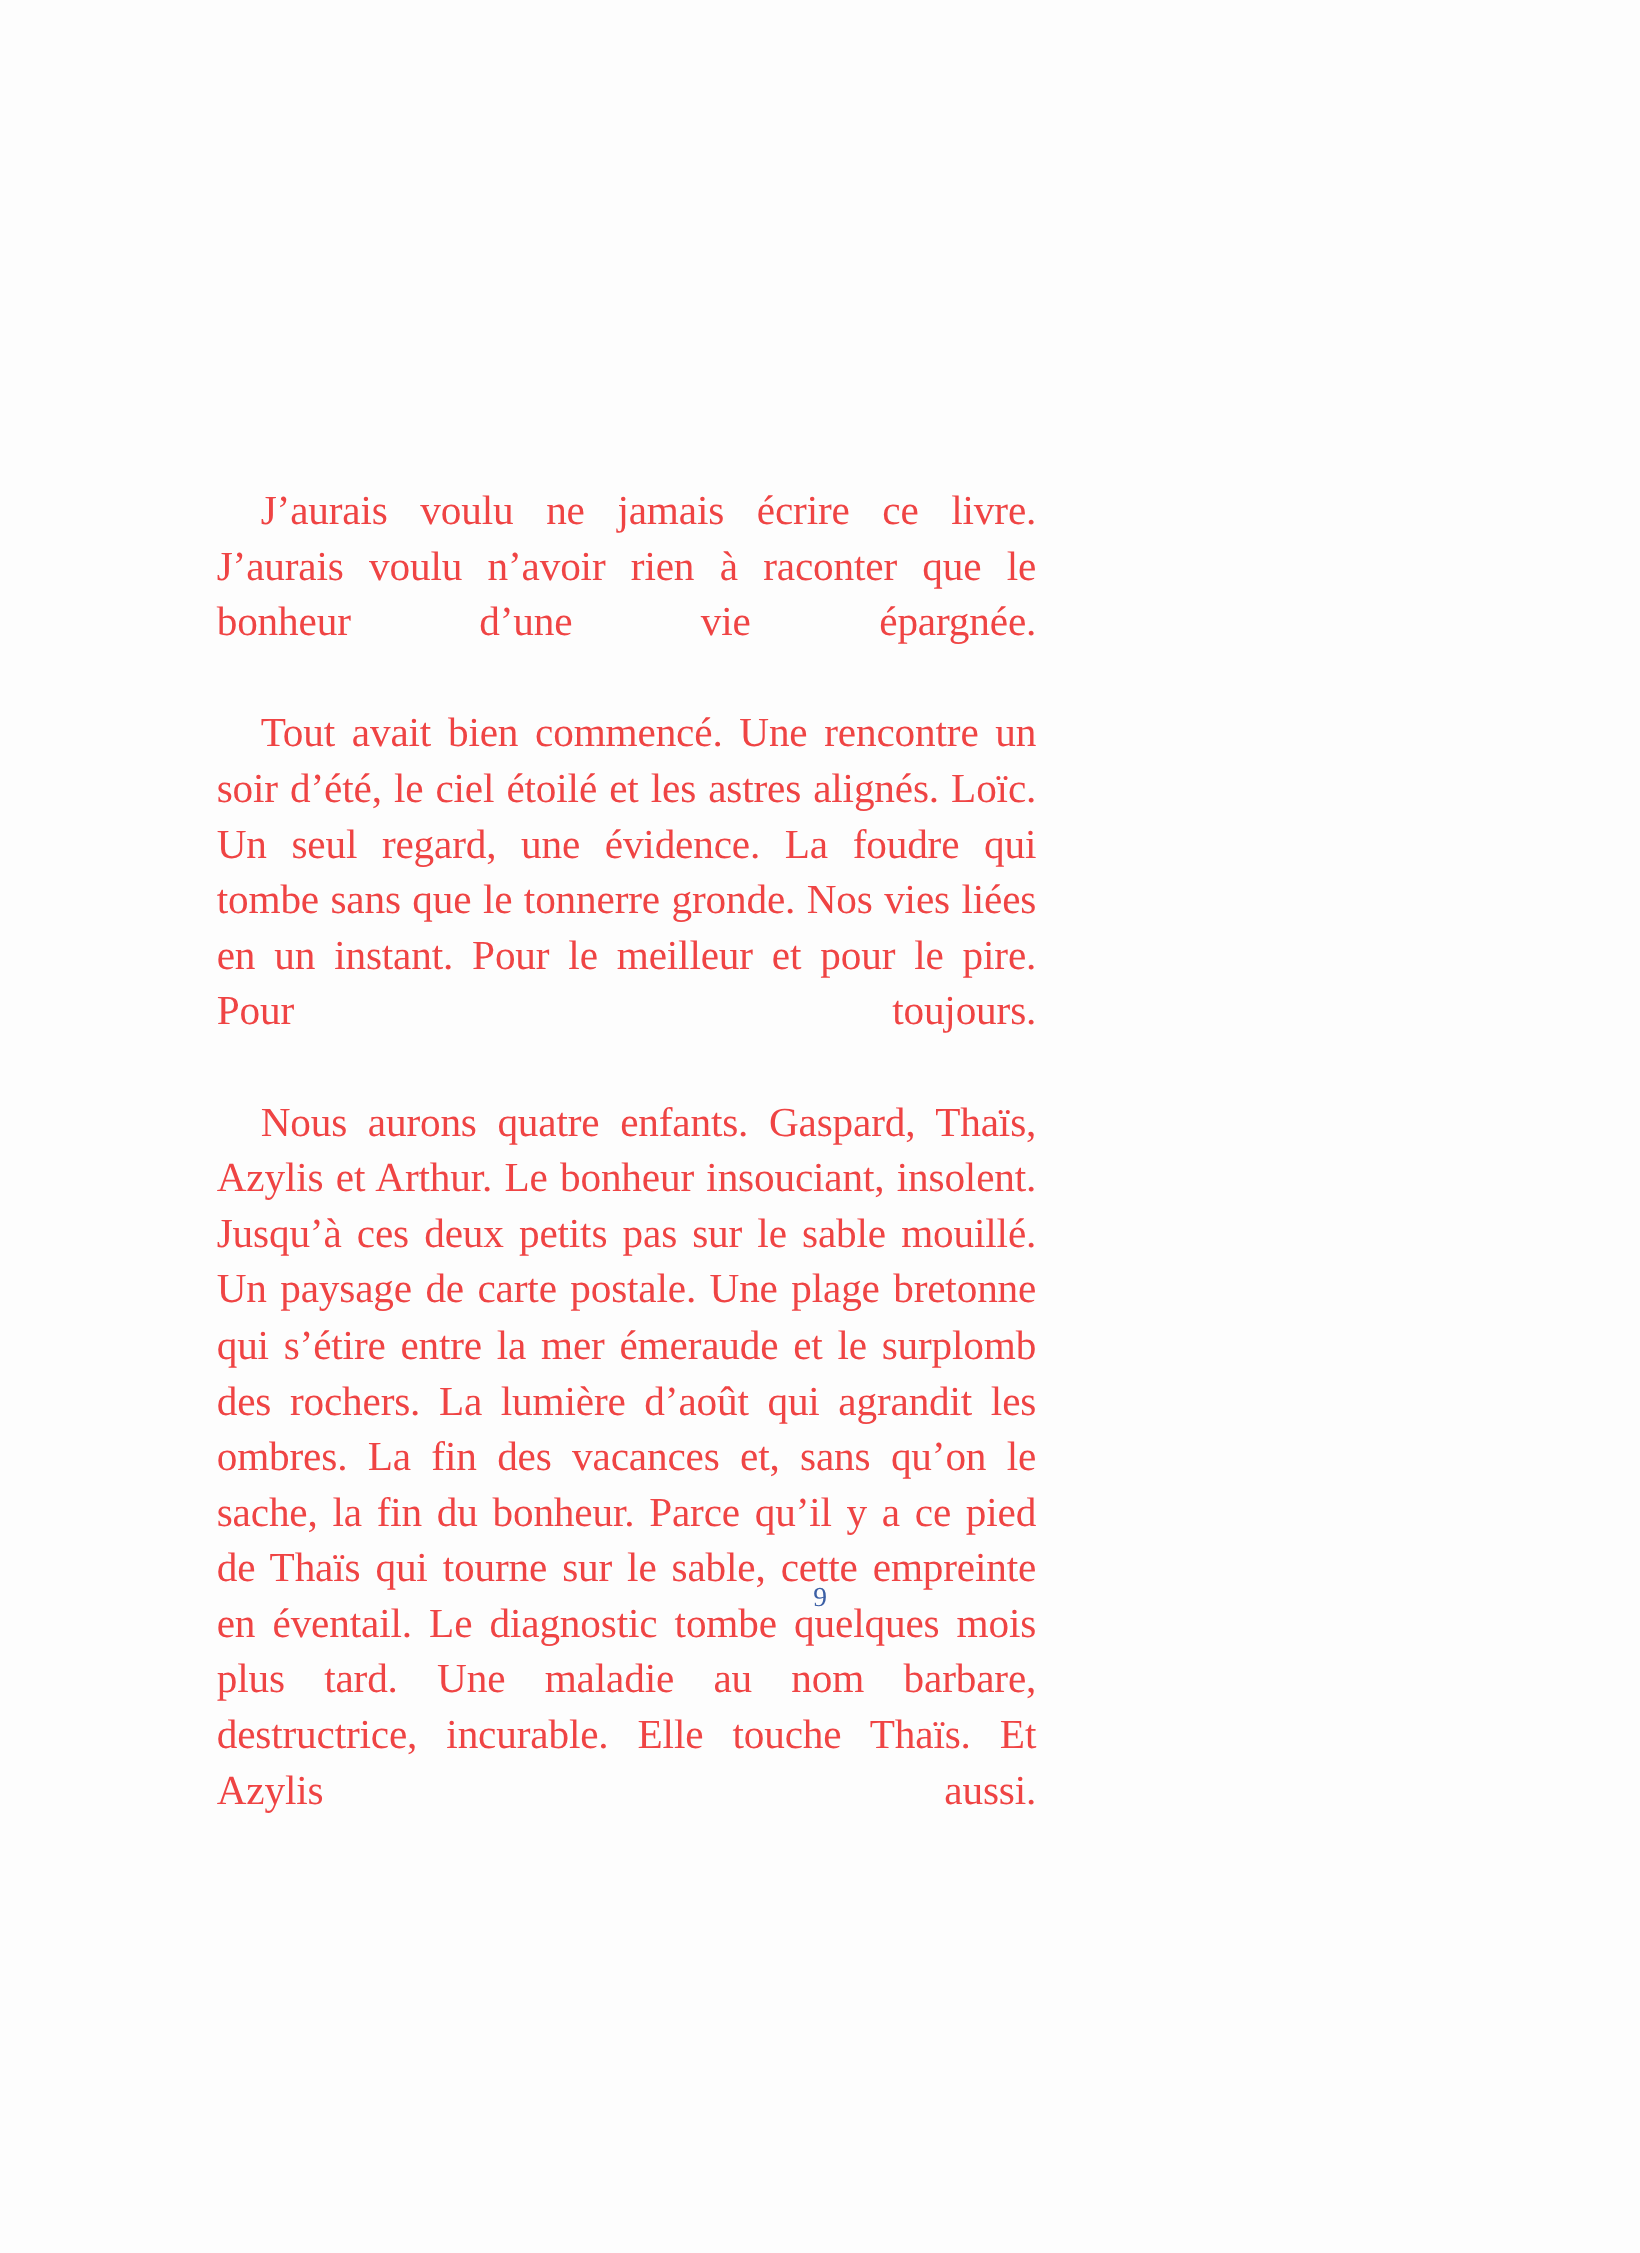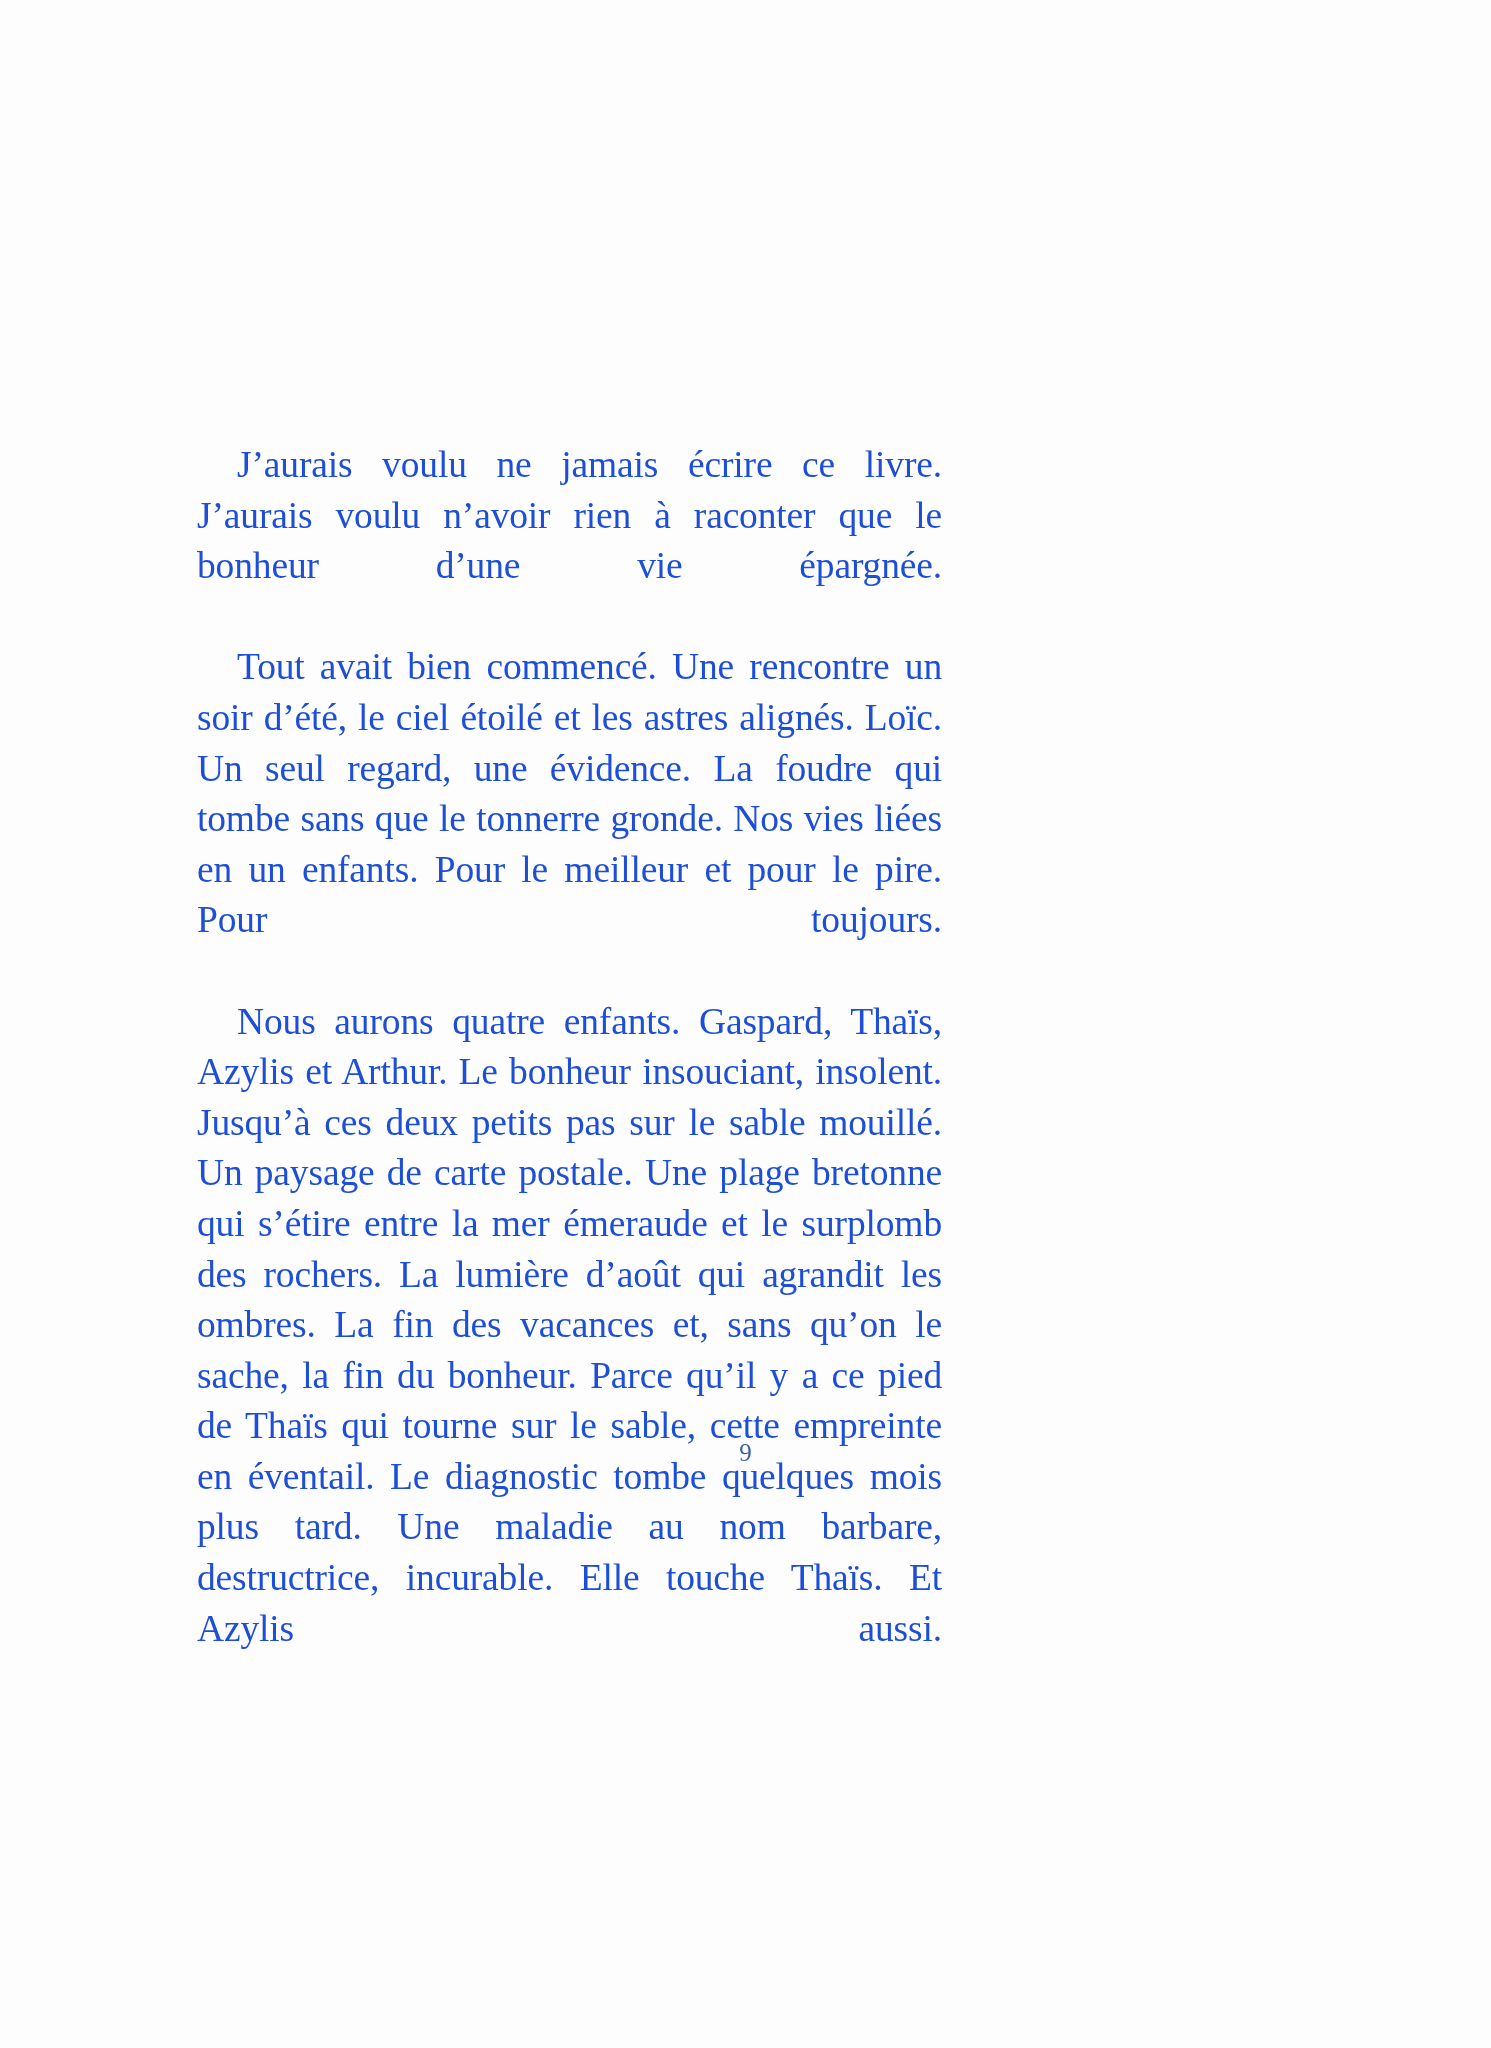--- a/index.html
+++ b/index.html
@@ -23,21 +23,21 @@
   }
 
   .text-block {
     position: absolute;
     left: 197px;
     top: 440px;
     width: 745px;
   }
 
   .para {
-    color: #1d4ed8;
+    color: #ef4444;
     font-size: 37.5px;
     line-height: 50.6px;
     text-align: justify;
     text-justify: inter-word;
     margin: 0;
     text-indent: 40px;
     font-weight: 400;
     letter-spacing: -0.15px;
     word-spacing: 0.2px;
     -webkit-font-smoothing: antialiased;
@@ -62,19 +62,19 @@
     font-family: "Liberation Serif", "DejaVu Serif", serif;
   }
 </style>
 </head>
 <body>
 
 <div class="page">
 
   <div class="text-block">
     <p class="para">J’aurais voulu ne jamais écrire ce livre. J’aurais voulu n’avoir rien à raconter que le bonheur d’une vie épargnée.</p>
-    <p class="para">Tout avait bien commencé. Une rencontre un soir d’été, le ciel étoilé et les astres alignés. Loïc. Un seul regard, une évidence. La foudre qui tombe sans que le tonnerre gronde. Nos vies liées en un enfants. Pour le meilleur et pour le pire. Pour toujours.</p>
+    <p class="para">Tout avait bien commencé. Une rencontre un soir d’été, le ciel étoilé et les astres alignés. Loïc. Un seul regard, une évidence. La foudre qui tombe sans que le tonnerre gronde. Nos vies liées en un instant. Pour le meilleur et pour le pire. Pour toujours.</p>
     <p class="para">Nous aurons quatre enfants. Gaspard, Thaïs, Azylis et Arthur. Le bonheur insouciant, insolent. Jusqu’à ces deux petits pas sur le sable mouillé. Un paysage de carte postale. Une plage bretonne qui s’étire entre la mer émeraude et le surplomb des rochers. La lumière d’août qui agrandit les ombres. La fin des vacances et, sans qu’on le sache, la fin du bonheur. Parce qu’il y a ce pied de Thaïs qui tourne sur le sable, cette empreinte en éventail. Le diagnostic tombe quelques mois plus tard. Une maladie au nom barbare, destructrice, incurable. Elle touche Thaïs. Et Azylis aussi.</p>
   </div>
 
   <div class="page-number">9</div>
 
 </div>
 
 </body></html>

